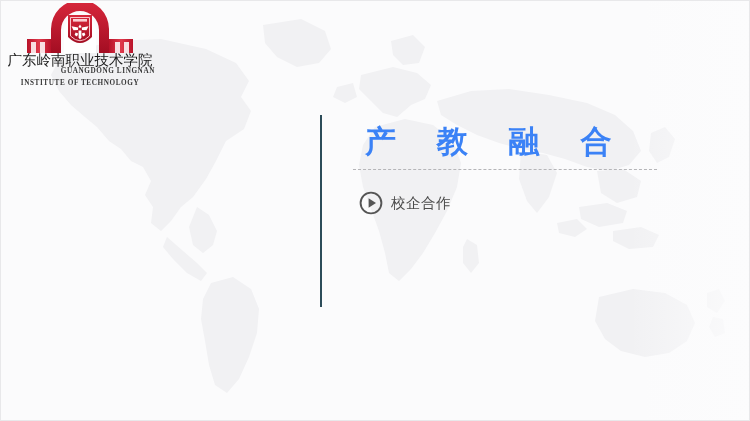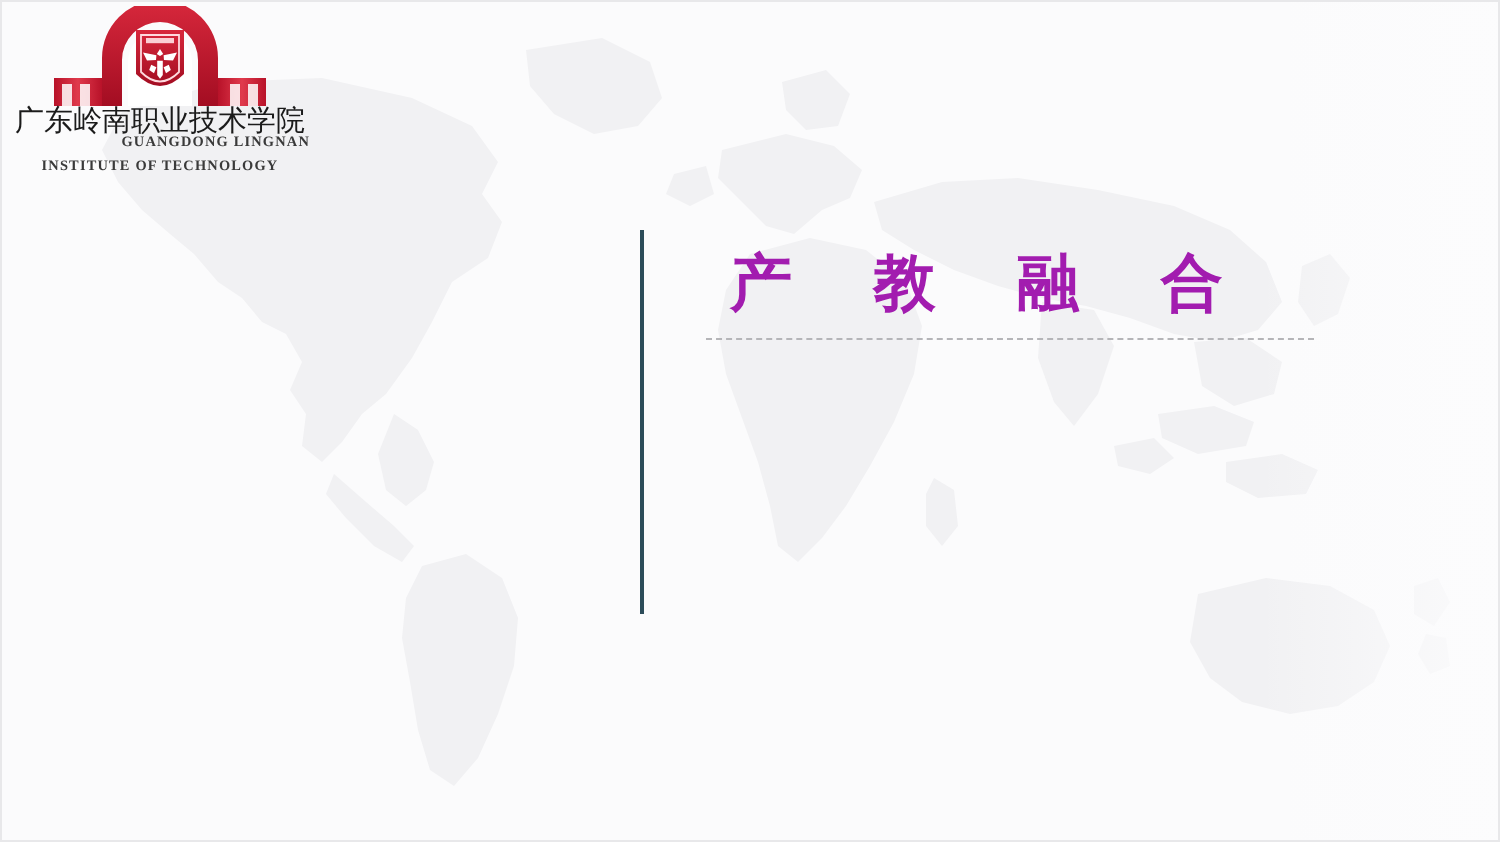--- a/index.html
+++ b/index.html
@@ -105,21 +105,21 @@
   }
 
   
   #main-title {
     position: absolute;
     left: 364px;
     top: 120px;
     font-family: "DejaVu Sans", sans-serif;
     font-size: 31px;
     font-weight: bold;
-    color: #a21caf;
+    color: #3b82f6;
     letter-spacing: 15px;
     white-space: nowrap;
   }
   #title-rule {
     position: absolute;
     left: 352px;
     top: 168px;
     width: 304px;
     height: 0;
     border-top: 1px dashed #b5b5b8;
@@ -258,15 +258,24 @@
     <div id="logo-en2">INSTITUTE OF TECHNOLOGY</div>
   </div>
 
 
   <div id="divider"></div>
 
   <div id="main-title">产 教 融 合</div>
 
   <div id="title-rule"></div>
 
+  <div class="bullet" id="bullet-0">
+    <span class="bullet-icon">
+      <svg viewBox="0 0 24 24" xmlns="http://www.w3.org/2000/svg">
+        <circle cx="12" cy="12" r="10.4" fill="none" stroke="#555555" stroke-width="1.9"></circle>
+        <path d="M9.6 7.2 L17 12 L9.6 16.8 Z" fill="#555555"></path>
+      </svg>
+    </span>
+    <span class="bullet-label">校企合作</span>
+  </div>
 
 
 </div>
 
 </body></html>

